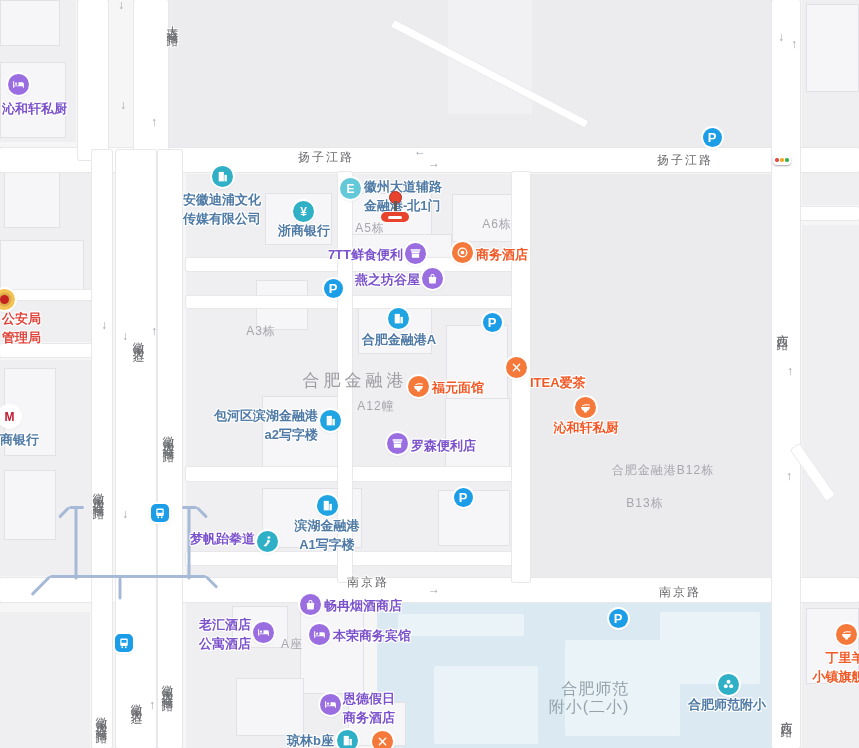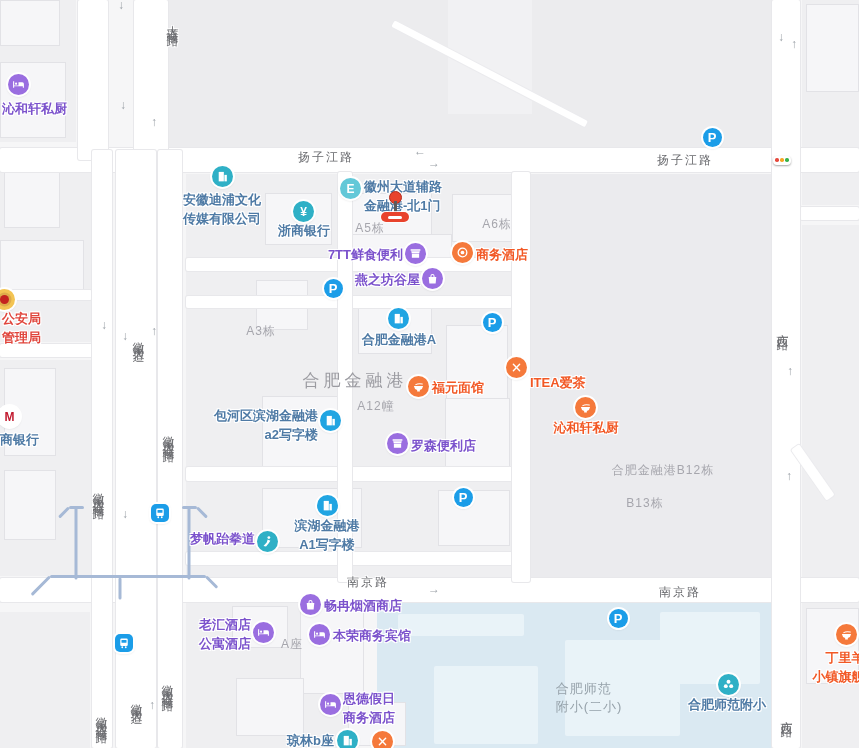--- a/index.html
+++ b/index.html
@@ -15,22 +15,22 @@
   .roadh,.roadv{background:#ffffff;box-shadow:0 0 0 1px #e8e8eb;border-radius:2px;}
   .seg{transform-origin:0 50%;border-radius:2px;}
   .rlabel{position:absolute;color:#696a6e;font-size:12px;letter-spacing:2px;white-space:nowrap;
     text-shadow:-1px -1px 0 #fff,1px -1px 0 #fff,-1px 1px 0 #fff,1px 1px 0 #fff;
     transform:translate(-50%,-50%);z-index:30;}
   .rlabel.vert{writing-mode:vertical-rl;letter-spacing:3px;}
   .blabel{position:absolute;color:#a6a6ad;font-size:12px;white-space:nowrap;
     transform:translate(-50%,-50%);z-index:25;letter-spacing:1px;}
   .alabel{position:absolute;color:#9b9ba1;font-size:17px;letter-spacing:4px;white-space:nowrap;
     transform:translateX(-50%);z-index:25;}
-  .clabel{position:absolute;color:#96a2aa;font-size:13px;letter-spacing:1px;white-space:nowrap;
-    transform:translateX(-50%);text-align:left;line-height:18px;z-index:25;}
+  .clabel{position:absolute;color:#96a2aa;font-size:16px;letter-spacing:1px;white-space:nowrap;
+    transform:translateX(-50%);text-align:right;line-height:18px;z-index:25;}
   .poi-label{position:absolute;font-size:13px;font-weight:600;line-height:19px;white-space:nowrap;z-index:40;
     text-shadow:-1px -1px 0 #fff,1px -1px 0 #fff,-1px 1px 0 #fff,1px 1px 0 #fff,0 1px 0 #fff,0 -1px 0 #fff;}
   .poi-label .ln{display:block;}
   .poi-icon{position:absolute;width:21px;height:21px;border-radius:50%;z-index:45;
     display:flex;align-items:center;justify-content:center;
     box-shadow:0 0 0 2px #fff,0 1px 3px rgba(0,0,0,.3);color:#fff;font-weight:700;}
   .sq{border-radius:5px;}
   .parking{position:absolute;width:19px;height:19px;border-radius:50%;z-index:44;
     display:flex;align-items:center;justify-content:center;color:#fff;font-weight:700;font-size:13px;
     box-shadow:0 0 0 2px #fff,0 1px 3px rgba(0,0,0,.3);}

